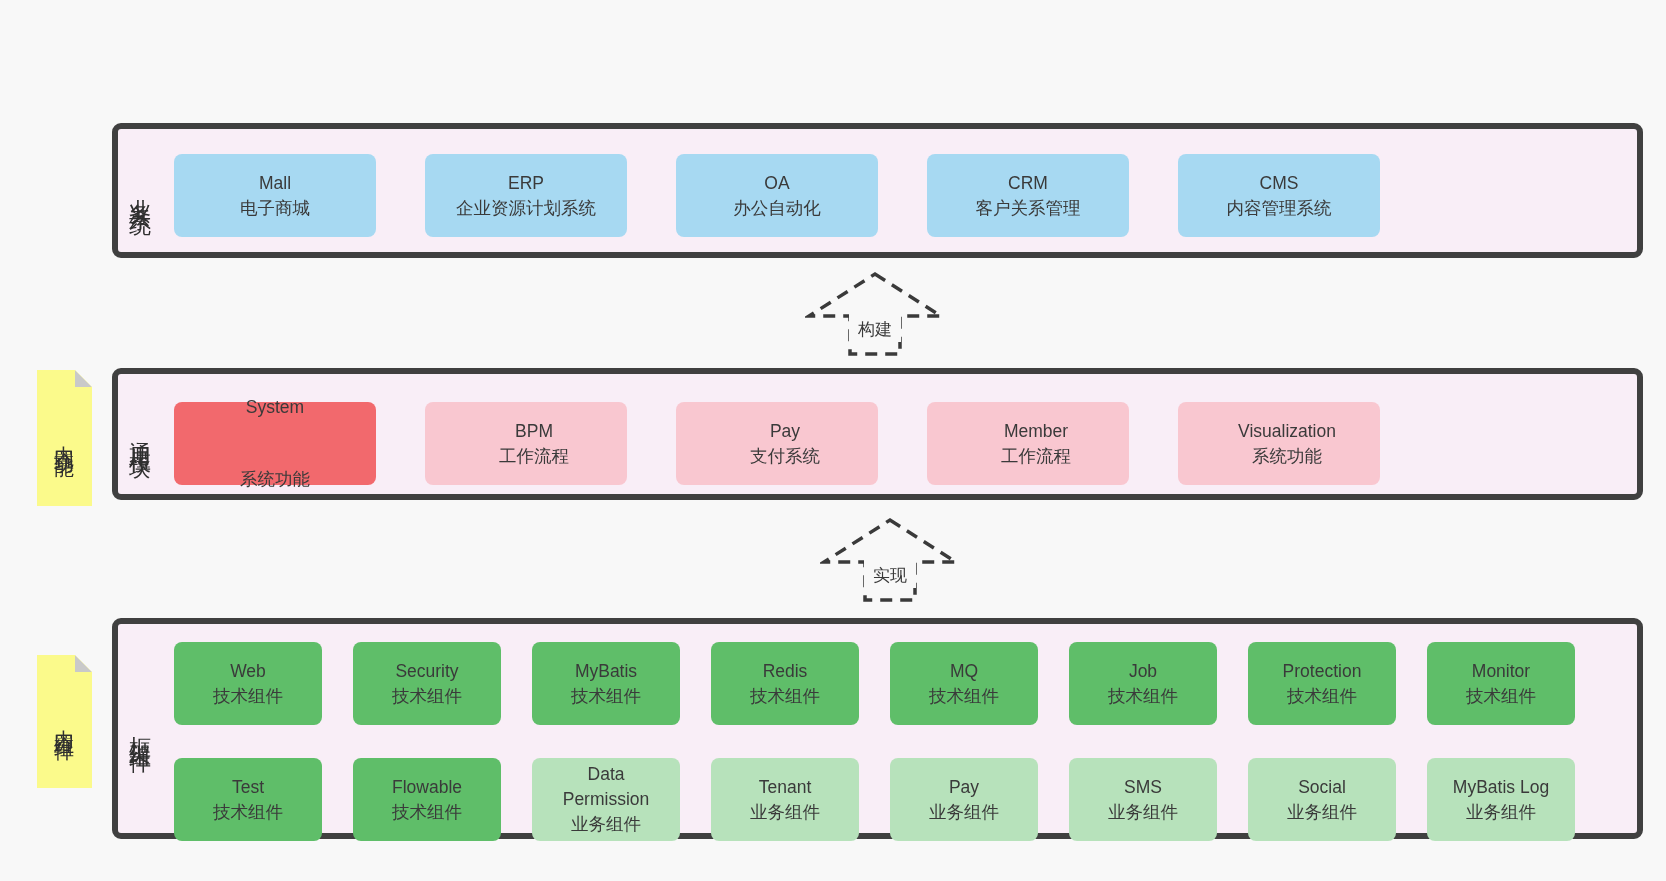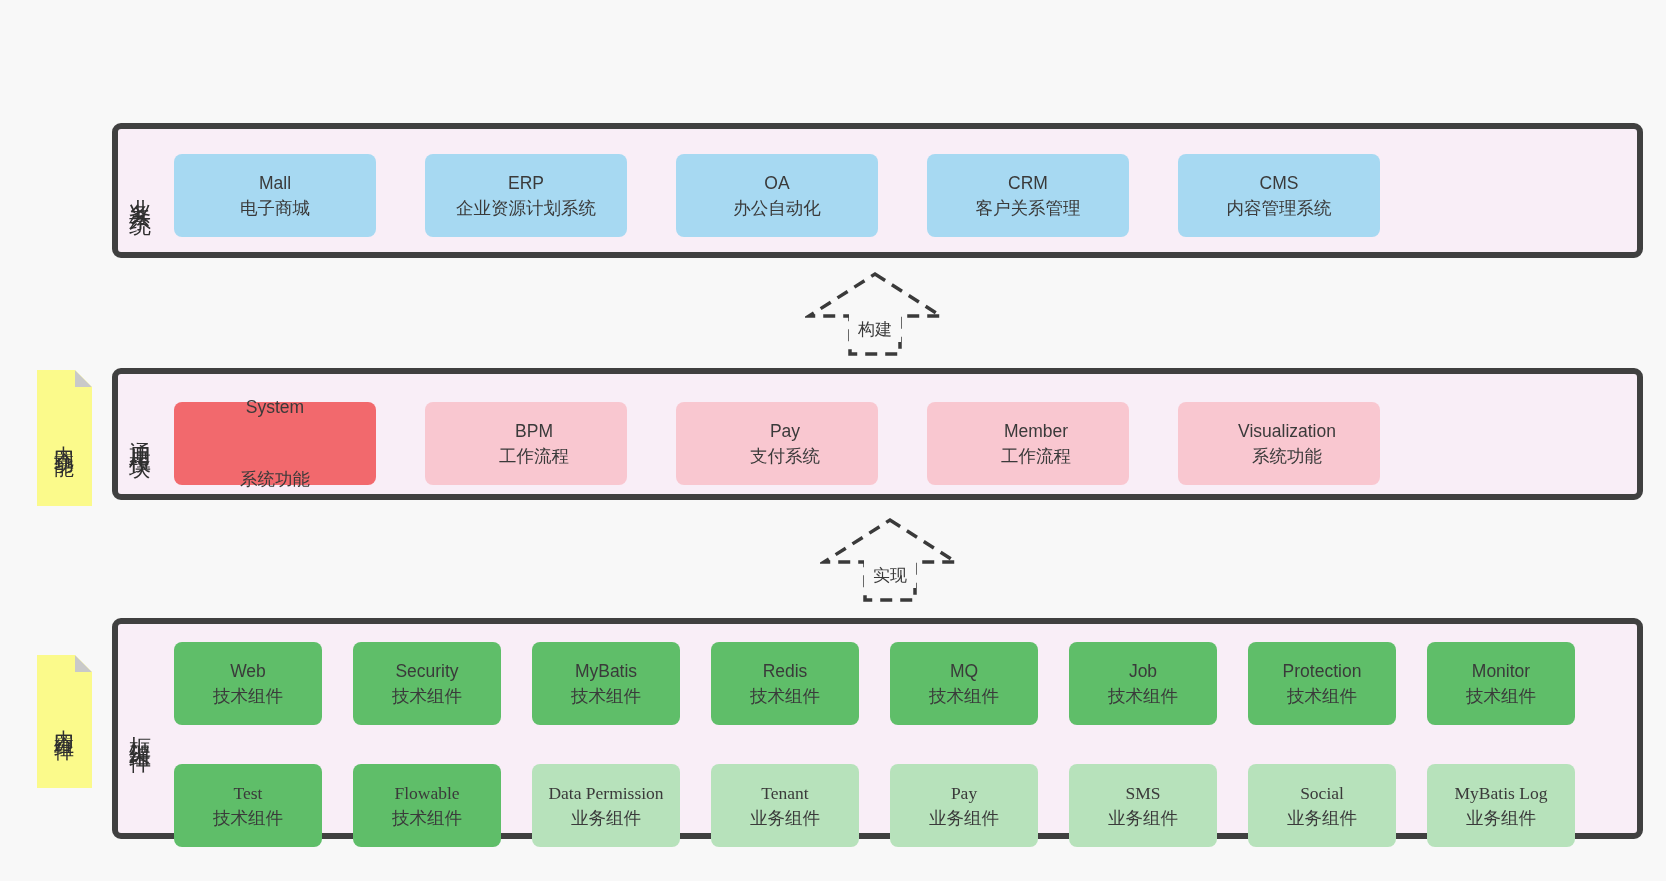--- a/index.html
+++ b/index.html
@@ -15,21 +15,21 @@
   .layer-label{position:absolute;left:11px;top:50%;transform:translateY(-50%);
     writing-mode:vertical-rl;text-orientation:upright;letter-spacing:5px;
     font-size:22px;color:#2f2f2f;line-height:1;}
 
   .boxes{position:absolute;left:56px;display:flex;}
   .boxes-wide{gap:49px;}
   .boxes-narrow{gap:31px;}
   .layer-business .boxes{top:25px;}
   .layer-modules .boxes{top:28px;}
   .row-1{top:18px;}
-  .row-2{top:140px;font-family:Liberation Serif, serif;}
+  .row-2{top:134px;}
 
   .box{width:202px;height:83px;border-radius:8px;display:flex;flex-direction:column;
     align-items:center;justify-content:center;text-align:center;font-size:17.5px;
     line-height:1.42;color:#3a3a3a;box-sizing:border-box;padding:2px 12px;}
   .narrow{width:148px;text-align:center;}
   .blue{background:#a7d9f2;}
   .red{background:#f2696d;gap:47px;}
   .pink{background:#f9c7d0;padding-left:28px;}
   .green{background:#5fbe69;}
   .lightgreen{background:#b7e2bb;}

